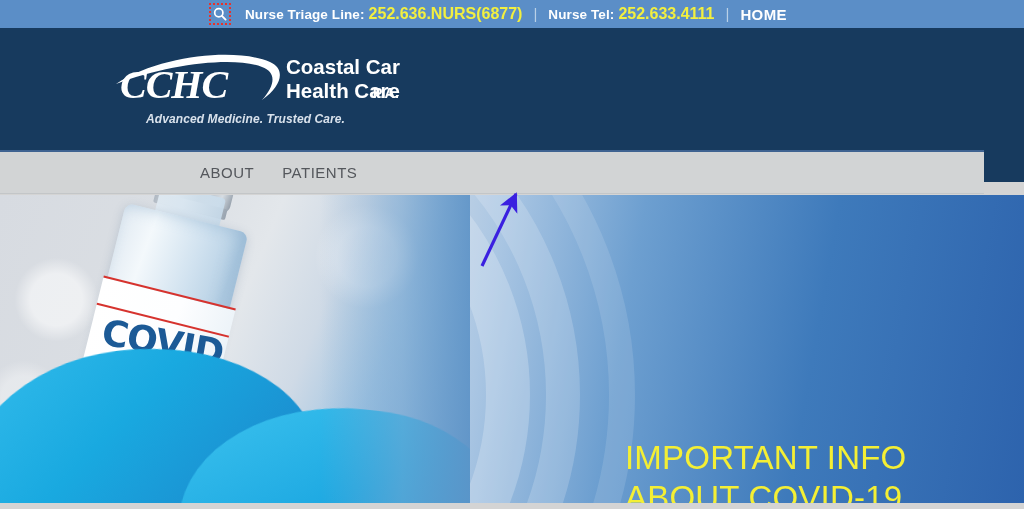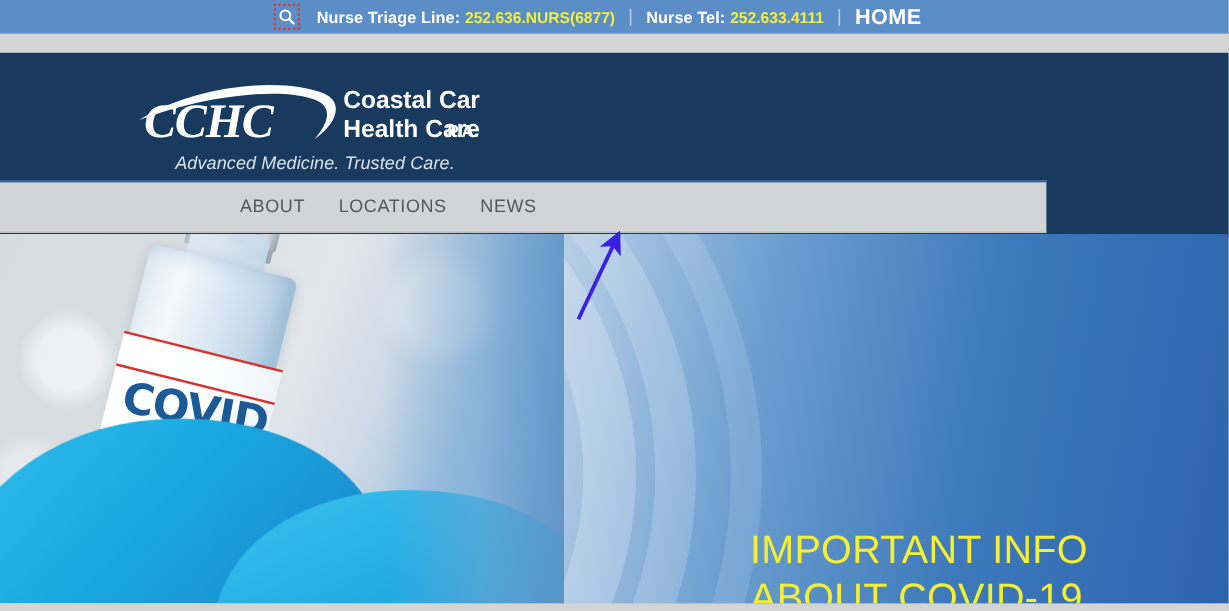--- a/index.html
+++ b/index.html
@@ -49,74 +49,73 @@
   .search-ico { display: block; }
   .tb-text {
     color: #ffffff;
     font-size: 13.5px;
     font-weight: bold;
     letter-spacing: 0.1px;
     white-space: nowrap;
   }
   .tb-phone {
     color: #f2ef3f;
-    font-size: 13px;
+    font-size: 16px;
     font-weight: bold;
     white-space: nowrap;
     margin-left: 4px;
   }
   .tb-sep {
     color: #b9d0e7;
     font-size: 15px;
     font-weight: 300;
     margin: 0 11px;
     line-height: 1;
     position: relative;
     top: -1px;
   }
   .tb-home {
     color: #ffffff;
-    font-size: 18px;
+    font-size: 15px;
     font-weight: bold;
     letter-spacing: 0.4px;
     text-decoration: none;
     cursor: pointer;
   }
 
   
   .header {
     position: absolute;
     left: 0; top: 28px;
     width: 1024px; height: 154px;
     background: #173a5e;
-    margin-top: 16px;
   }
   .logo-wrap {
     position: absolute;
     left: 110px; top: 20px;
     width: 290px; height: 88px;
     cursor: pointer;
   }
   .logo-svg { display: block; }
   .logo-tagline {
     position: absolute;
     left: 36px; top: 64px;
     color: #d9e2ec;
-    font-size: 15px;
+    font-size: 12px;
     font-style: italic;
-    font-weight: normal;
+    font-weight: bold;
     letter-spacing: 0.1px;
     white-space: nowrap;
   }
 
   
   .navbar {
     position: absolute;
     left: 0; top: 150px;
-    width: 872px; height: 44px;
+    width: 984px; height: 44px;
     background: #d2d4d5;
     border-top: 2px solid #3f6391;
     border-bottom: 1px solid #c3c6c8;
     display: flex;
     align-items: center;
   }
   .nav-items {
     display: flex;
     align-items: center;
     margin-left: 186px;
@@ -364,22 +363,21 @@
         <text x="176" y="50" font-family="'Liberation Sans',sans-serif" font-size="20.5" font-weight="bold" fill="#ffffff">Health Care,</text>
         <text x="277" y="50" font-family="'Liberation Sans',sans-serif" font-size="14.5" font-weight="bold" fill="#ffffff" text-anchor="end" transform="translate(12,0)">P.A.</text>
       </svg>
       <div class="logo-tagline">Advanced Medicine. Trusted Care.</div>
     </div>
   </div>
 
   <nav class="navbar">
     <div class="nav-items">
       <a class="nav-item">ABOUT</a>
-      <a class="nav-item">LOCATIONS</a>
-      <a class="nav-item">NEWS</a>
+      <a class="nav-item">PATIENTS</a>
     </div>
   </nav>
 
   <div class="hero">
 
     <div class="arc arc3"></div>
     <div class="arc arc1"></div>
     <div class="arc arc2"></div>
 
     <div class="photo">

